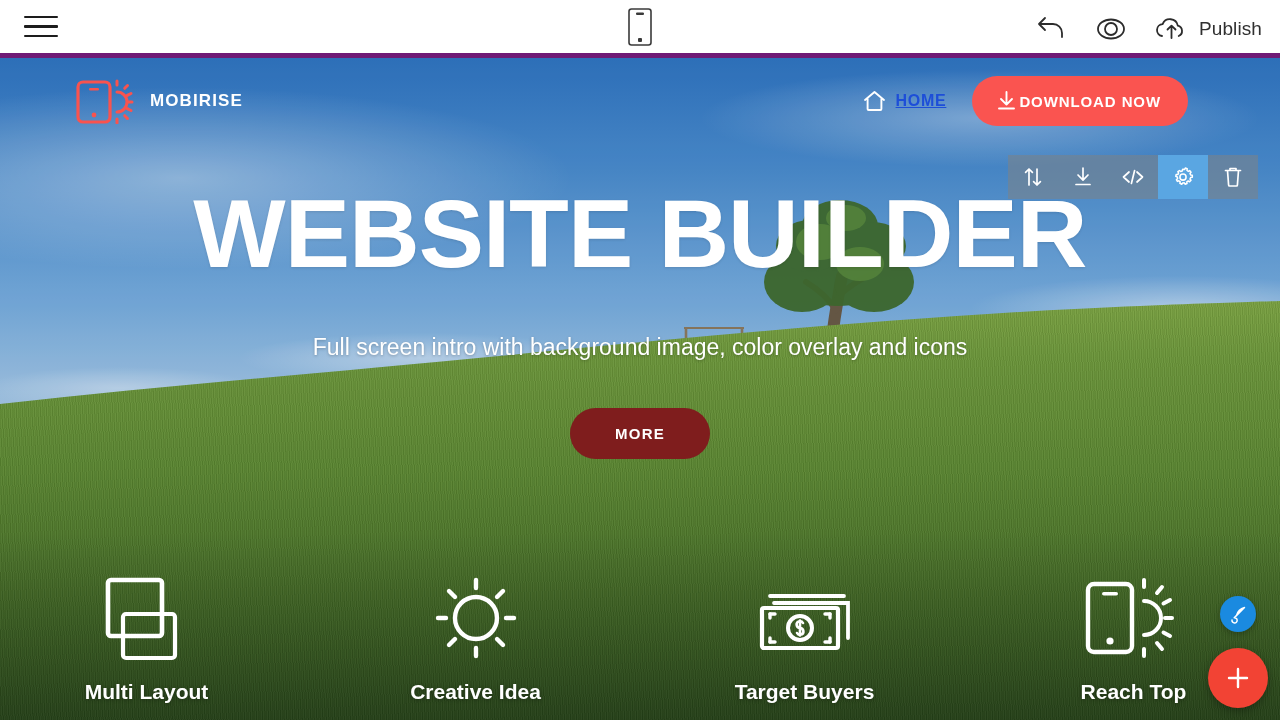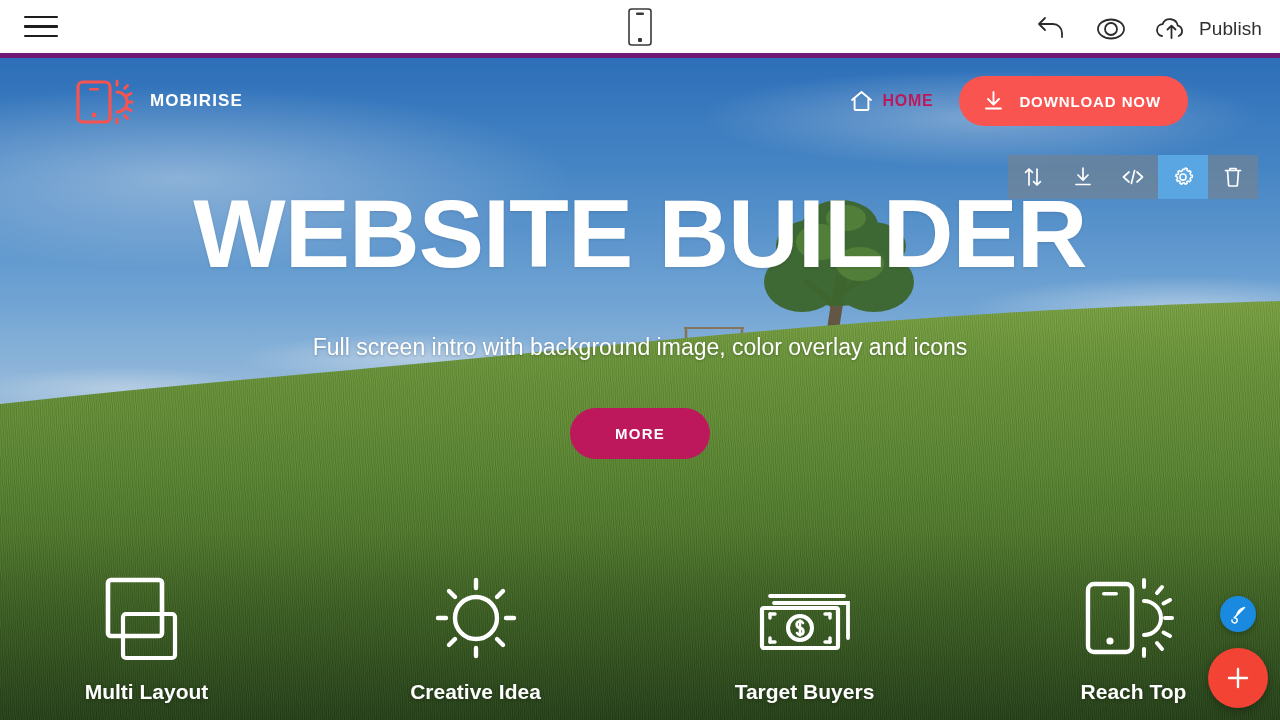--- a/index.html
+++ b/index.html
@@ -83,23 +83,23 @@
     display:flex; align-items:center; z-index:20;
   }
   #brand{ display:flex; align-items:center; gap:14px; margin-left:74px; cursor:pointer; }
   #brand-name{
     color:#ffffff; font-size:17px; font-weight:bold; letter-spacing:1.1px;
   }
   #nav-right{
     position:absolute; right:92px; display:flex; align-items:center; gap:26px;
   }
   #nav-home{ display:flex; align-items:center; gap:9px; cursor:pointer; }
-  #nav-home-label{ color:#be185d; font-size:16px; font-weight:bold; letter-spacing:.7px; }
+  #nav-home-label{ color:#1d4ed8; font-size:16px; font-weight:bold; letter-spacing:.7px;text-decoration:underline; }
   #download-btn{
-    display:flex; align-items:center; gap:14px;
+    display:flex; align-items:center; gap:1px;
     background:#fa5450; border-radius:26px; padding:13px 27px 13px 23px;
     cursor:pointer;
   }
   #download-btn-label{ color:#fff; font-size:15px; font-weight:bold; letter-spacing:.9px; }
 
   
   #block-toolbar{
     position:absolute; top:97px; right:22px;
     display:flex; align-items:center; height:44px;
     background:rgba(120,130,140,.62); z-index:30;
@@ -120,21 +120,21 @@
     color:#ffffff; font-size:96px; font-weight:bold;
     letter-spacing:-1px; line-height:1; text-align:center;
     transform:scaleX(1.02); white-space:nowrap;
     text-shadow:0 1px 3px rgba(0,0,0,.12);
   }
   #hero-subtitle{
     margin-top:52px; color:#ffffff; font-size:23px; text-align:center;
     text-shadow:0 1px 3px rgba(0,0,0,.25);
   }
   #more-btn{
-    margin-top:47px; background:#be185d; border-radius:27px;
+    margin-top:47px; background:#7f1d1d; border-radius:27px;
     padding:17px 45px; color:#fff; font-size:15px; font-weight:bold;
     letter-spacing:1.3px; cursor:pointer;
   }
 
   
   #features{
     position:absolute; bottom:16px; left:0; width:1280px;
     display:flex; z-index:15;gap:36px;
   }
   .feature{

